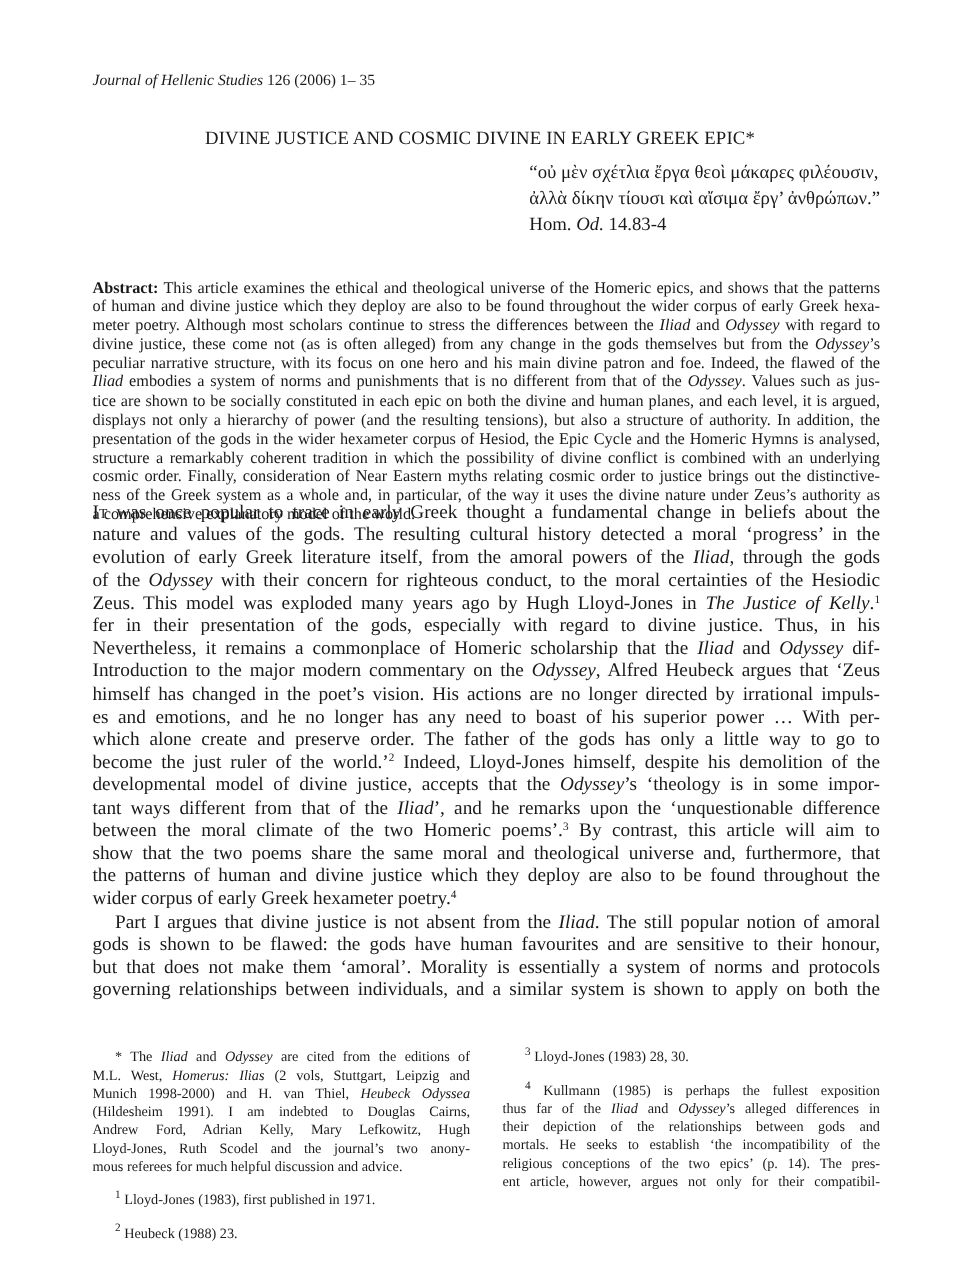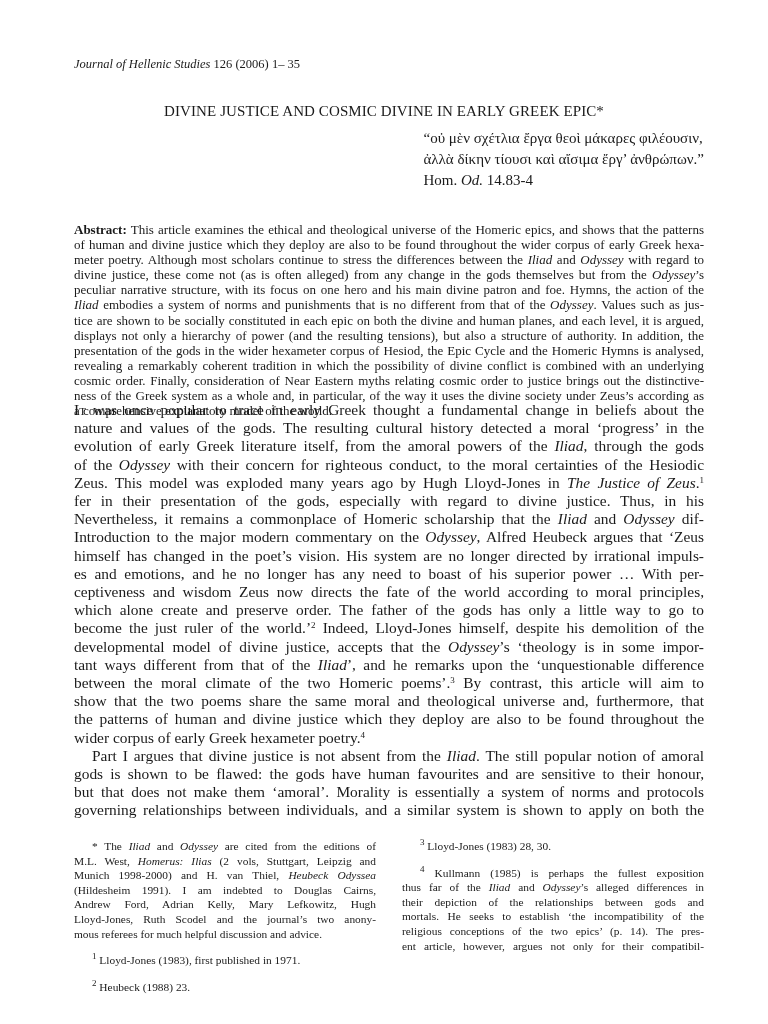--- a/index.html
+++ b/index.html
@@ -47,43 +47,42 @@
     <div class="src">
       <span>Hom.</span> <i>Od.</i> <span>14.83-4</span>
     </div>
   </div>
 
   <div class="abstract">
     <span class="line"><b>Abstract:</b><span> This article examines the ethical and theological universe of the Homeric epics, and shows that the patterns</span></span>
     <span class="line">of human and divine justice which they deploy are also to be found throughout the wider corpus of early Greek hexa-</span>
     <span class="line">meter poetry.  Although most scholars continue to stress the differences between the <i>Iliad</i> and <i>Odyssey</i> with regard to</span>
     <span class="line">divine justice, these come not (as is often alleged) from any change in the gods themselves but from the <i>Odyssey</i>’s</span>
-    <span class="line">peculiar narrative structure, with its focus on one hero and his main divine patron and foe.  Hymns, the action of the</span>
+    <span class="line">peculiar narrative structure, with its focus on one hero and his main divine patron and foe.  Indeed, the flawed of the</span>
     <span class="line"><i>Iliad</i> embodies a system of norms and punishments that is no different from that of the <i>Odyssey</i>.  Values such as jus-</span>
     <span class="line">tice are shown to be socially constituted in each epic on both the divine and human planes, and each level, it is argued,</span>
     <span class="line">displays not only a hierarchy of power (and the resulting tensions), but also a structure of authority.  In addition, the</span>
     <span class="line">presentation of the gods in the wider hexameter corpus of Hesiod, the Epic Cycle and the Homeric Hymns is analysed,</span>
-    <span class="line">revealing a remarkably coherent tradition in which the possibility of divine conflict is combined with an underlying</span>
+    <span class="line">structure a remarkably coherent tradition in which the possibility of divine conflict is combined with an underlying</span>
     <span class="line">cosmic order.  Finally, consideration of Near Eastern myths relating cosmic order to justice brings out the distinctive-</span>
-    <span class="line">ness of the Greek system as a whole and, in particular, of the way it uses the divine society under Zeus’s according as</span>
+    <span class="line">ness of the Greek system as a whole and, in particular, of the way it uses the divine nature under Zeus’s authority as</span>
     <span class="line last">a comprehensive explanatory model of the world.</span>
   </div>
 
   <div class="body">
     <span class="line"><span class="sc">It</span><span> was once popular to trace in early Greek thought a fundamental change in beliefs about the</span></span>
     <span class="line">nature and values of the gods.  The resulting cultural history detected a moral ‘progress’ in the</span>
     <span class="line">evolution of early Greek literature itself, from the amoral powers of the <i>Iliad</i>, through the gods</span>
     <span class="line">of the <i>Odyssey</i> with their concern for righteous conduct, to the moral certainties of the Hesiodic</span>
-    <span class="line">Zeus.  This model was exploded many years ago by Hugh Lloyd-Jones in <i>The Justice of Zeus</i>.<sup>1</sup></span>
+    <span class="line">Zeus.  This model was exploded many years ago by Hugh Lloyd-Jones in <i>The Justice of Kelly</i>.<sup>1</sup></span>
     <span class="line">fer in their presentation of the gods, especially with regard to divine justice.  Thus, in his</span>
     <span class="line">Nevertheless, it remains a commonplace of Homeric scholarship that the <i>Iliad</i> and <i>Odyssey</i> dif-</span>
     <span class="line">Introduction to the major modern commentary on the <i>Odyssey</i>, Alfred Heubeck argues that ‘Zeus</span>
-    <span class="line">himself has changed in the poet’s vision.  His system are no longer directed by irrational impuls-</span>
+    <span class="line">himself has changed in the poet’s vision.  His actions are no longer directed by irrational impuls-</span>
     <span class="line">es and emotions, and he no longer has any need to boast of his superior power  …  With per-</span>
-    <span class="line">ceptiveness and wisdom Zeus now directs the fate of the world according to moral principles,</span>
     <span class="line">which alone create and preserve order.  The father of the gods has only a little way to go to</span>
     <span class="line">become the just ruler of the world.’<sup>2</sup>  Indeed, Lloyd-Jones himself, despite his demolition of the</span>
     <span class="line">developmental model of divine justice, accepts that the <i>Odyssey</i>’s ‘theology is in some impor-</span>
     <span class="line">tant ways different from that of the <i>Iliad</i>’, and he remarks upon the ‘unquestionable difference</span>
     <span class="line">between the moral climate of the two Homeric poems’.<sup>3</sup>  By contrast, this article will aim to</span>
     <span class="line">show that the two poems share the same moral and theological universe and, furthermore, that</span>
     <span class="line">the patterns of human and divine justice which they deploy are also to be found throughout the</span>
     <span class="line last">wider corpus of early Greek hexameter poetry.<sup>4</sup></span>
 
     <span class="line indent">Part I argues that divine justice is not absent from the <i>Iliad</i>.  The still popular notion of amoral</span>

